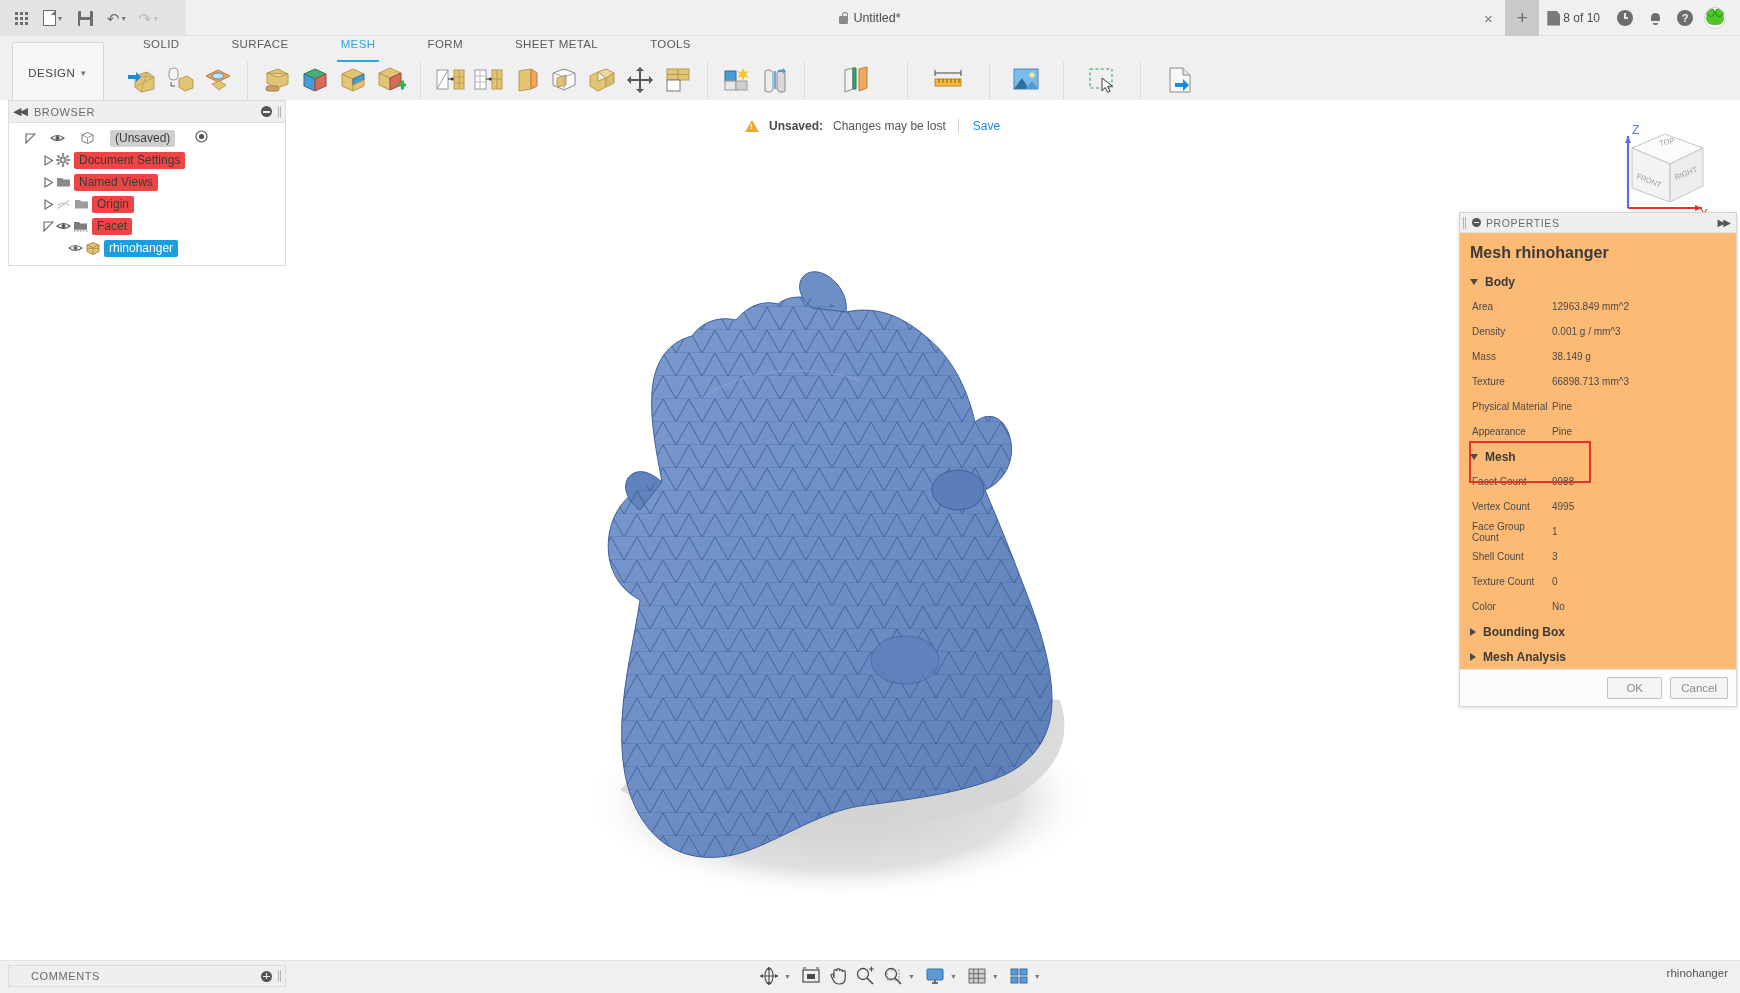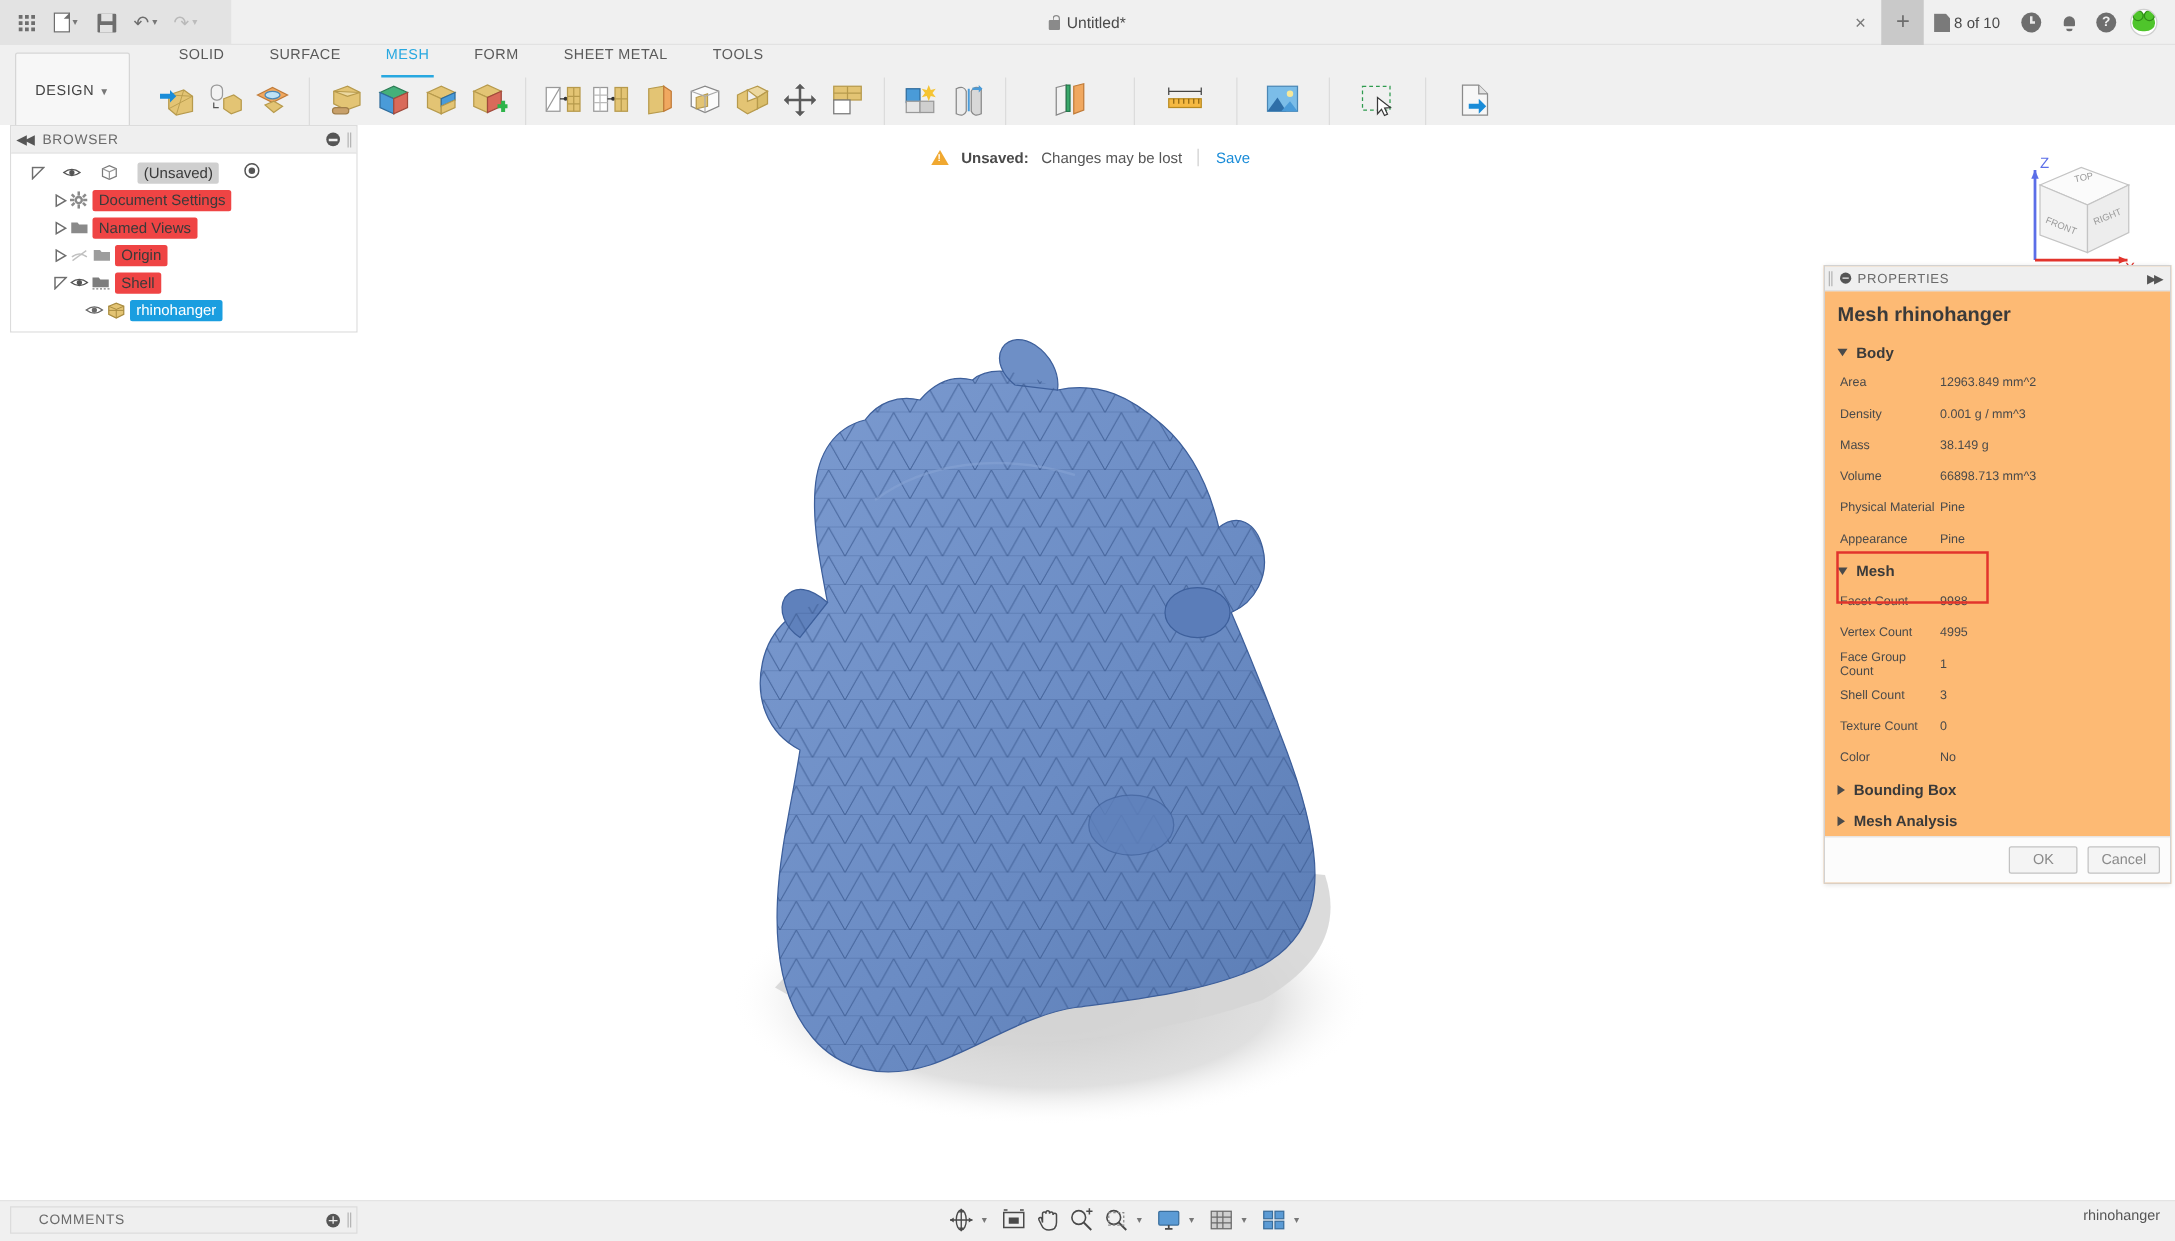--- a/index.html
+++ b/index.html
@@ -49,21 +49,21 @@
   .bell-ico:after{content:"";position:absolute;left:3px;bottom:-1px;width:5px;height:2px;background:#6e6e6e;border-radius:0 0 3px 3px;}
   .q-ico{width:16px;height:16px;border-radius:50%;background:#6e6e6e;color:#f0f0f0;font-size:11px;font-weight:bold;display:flex;align-items:center;justify-content:center;}
   .ic-wrap{width:30px;height:36px;display:flex;align-items:center;justify-content:center;cursor:pointer;}
   .avatar{width:22px;height:22px;border-radius:50%;background:#fff;border:1px solid #cfcfcf;display:flex;align-items:center;justify-content:center;overflow:hidden;cursor:pointer;}
   .avatar .frog{width:18px;height:14px;background:#4fc52b;border-radius:50% 50% 45% 45%;position:relative;}
   .avatar .frog:before,.avatar .frog:after{content:"";position:absolute;top:-3px;width:7px;height:7px;border-radius:50%;background:#4fc52b;border:1px solid #2e8c16;}
   .avatar .frog:before{left:0px;} .avatar .frog:after{right:0px;}
 
   
   .ribbon { position:absolute; top:36px; left:0; width:1740px; height:64px; background:#f0f0f0; }
-  .ribbon-tabs { position:absolute; top:0; left:125px; height:22px; display:flex; gap:0; }
+  .ribbon-tabs { position:absolute; top:0; left:125px; height:22px; display:flex; gap:16px; }
   .rtab { padding:2px 18px 0 18px; font-size:11.5px; color:#5a5a5a; letter-spacing:.4px; cursor:pointer; position:relative; }
   .rtab.active { color:#28a8e0; }
   .rtab.active:after { content:""; position:absolute; left:14px; right:14px; bottom:-4px; height:2px; background:#28a8e0; }
 
   .design-btn { position:absolute; left:12px; top:6px; width:92px; height:62px; border:1px solid #d6d6d6; background:#f7f7f7; border-radius:2px; display:flex; align-items:center; justify-content:center; font-size:11.5px; letter-spacing:.5px; color:#444; cursor:pointer;}
   .design-btn .caret{margin-left:4px;font-size:8px;}
 
   .panels { position:absolute; left:118px; top:22px; right:0; height:42px; display:flex; align-items:flex-start; }
   .panel { position:relative; display:flex; flex-direction:column; align-items:center; height:64px; padding:0 6px;}
   .panel-icons { display:flex; align-items:flex-start; gap:2px; height:44px; padding-top:2px;}
@@ -655,21 +655,21 @@
                 <path d="M1 5 Q7.5 0 14 5 Q7.5 10 1 5 Z" fill="none" stroke="#555" stroke-width="1.1"></path>
                 <circle cx="7.5" cy="5" r="2.1" fill="#555"></circle>
               </svg>
           </span>
           <span class="ico-sm">
             <svg width="16" height="13" viewBox="0 0 16 13">
                 <path d="M1 2 h5 l1.3 1.6 h6.7 v6.2 h-13 z" fill="#7d7d7d"></path>
                 <path d="M1 11 h14" stroke="#7d7d7d" stroke-width="1" stroke-dasharray="1.6,1.4"></path>
               </svg>
           </span>
-          <span class="tlabel">Shell</span>
+          <span class="tlabel">Facet</span>
         </div>
 
         <div class="trow" style="padding-left:58px;">
           <span class="eye">
             <svg width="15" height="10" viewBox="0 0 15 10">
                 <path d="M1 5 Q7.5 0 14 5 Q7.5 10 1 5 Z" fill="none" stroke="#6a6a6a" stroke-width="1.1"></path>
                 <circle cx="7.5" cy="5" r="2.1" fill="#6a6a6a"></circle>
               </svg>
           </span>
           <span class="ico-sm">
@@ -706,21 +706,21 @@
         </div>
         <div class="prow">
           <span class="pkey">Density</span>
           <span class="pval">0.001 g / mm^3</span>
         </div>
         <div class="prow">
           <span class="pkey">Mass</span>
           <span class="pval">38.149 g</span>
         </div>
         <div class="prow">
-          <span class="pkey">Volume</span>
+          <span class="pkey">Texture</span>
           <span class="pval">66898.713 mm^3</span>
         </div>
         <div class="prow">
           <span class="pkey">Physical Material</span>
           <span class="pval">Pine</span>
         </div>
         <div class="prow">
           <span class="pkey">Appearance</span>
           <span class="pval">Pine</span>
         </div>

